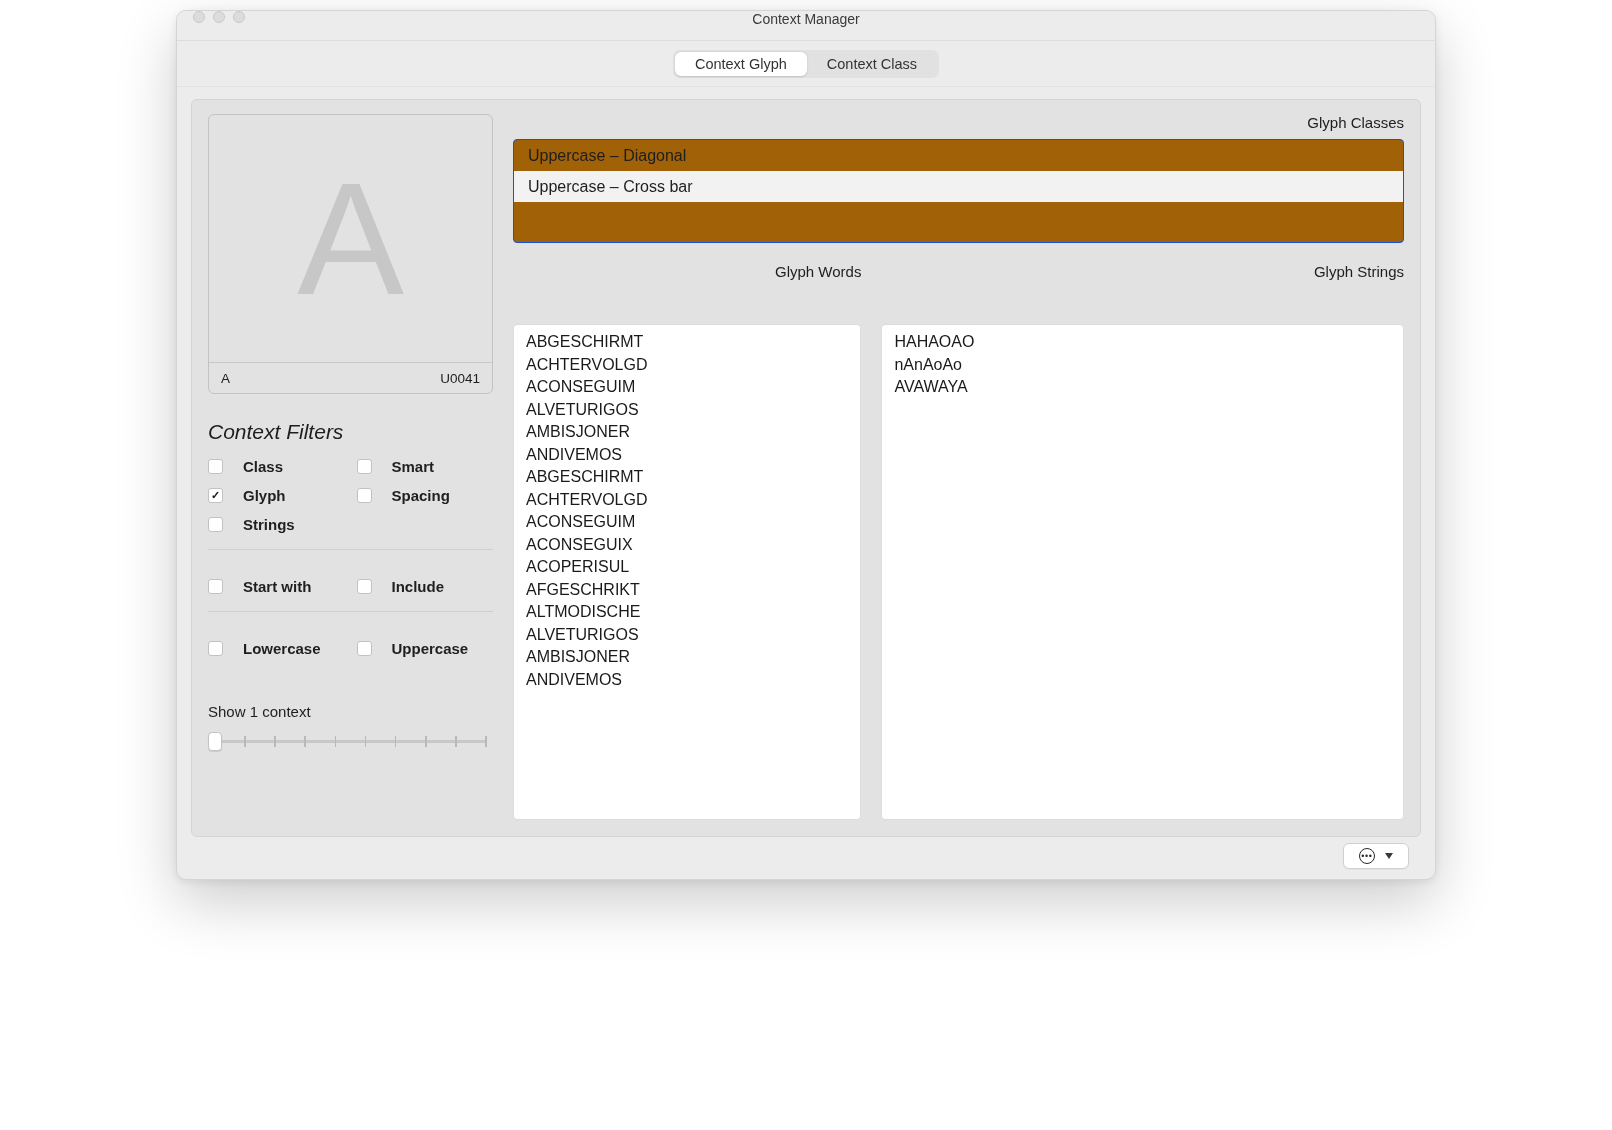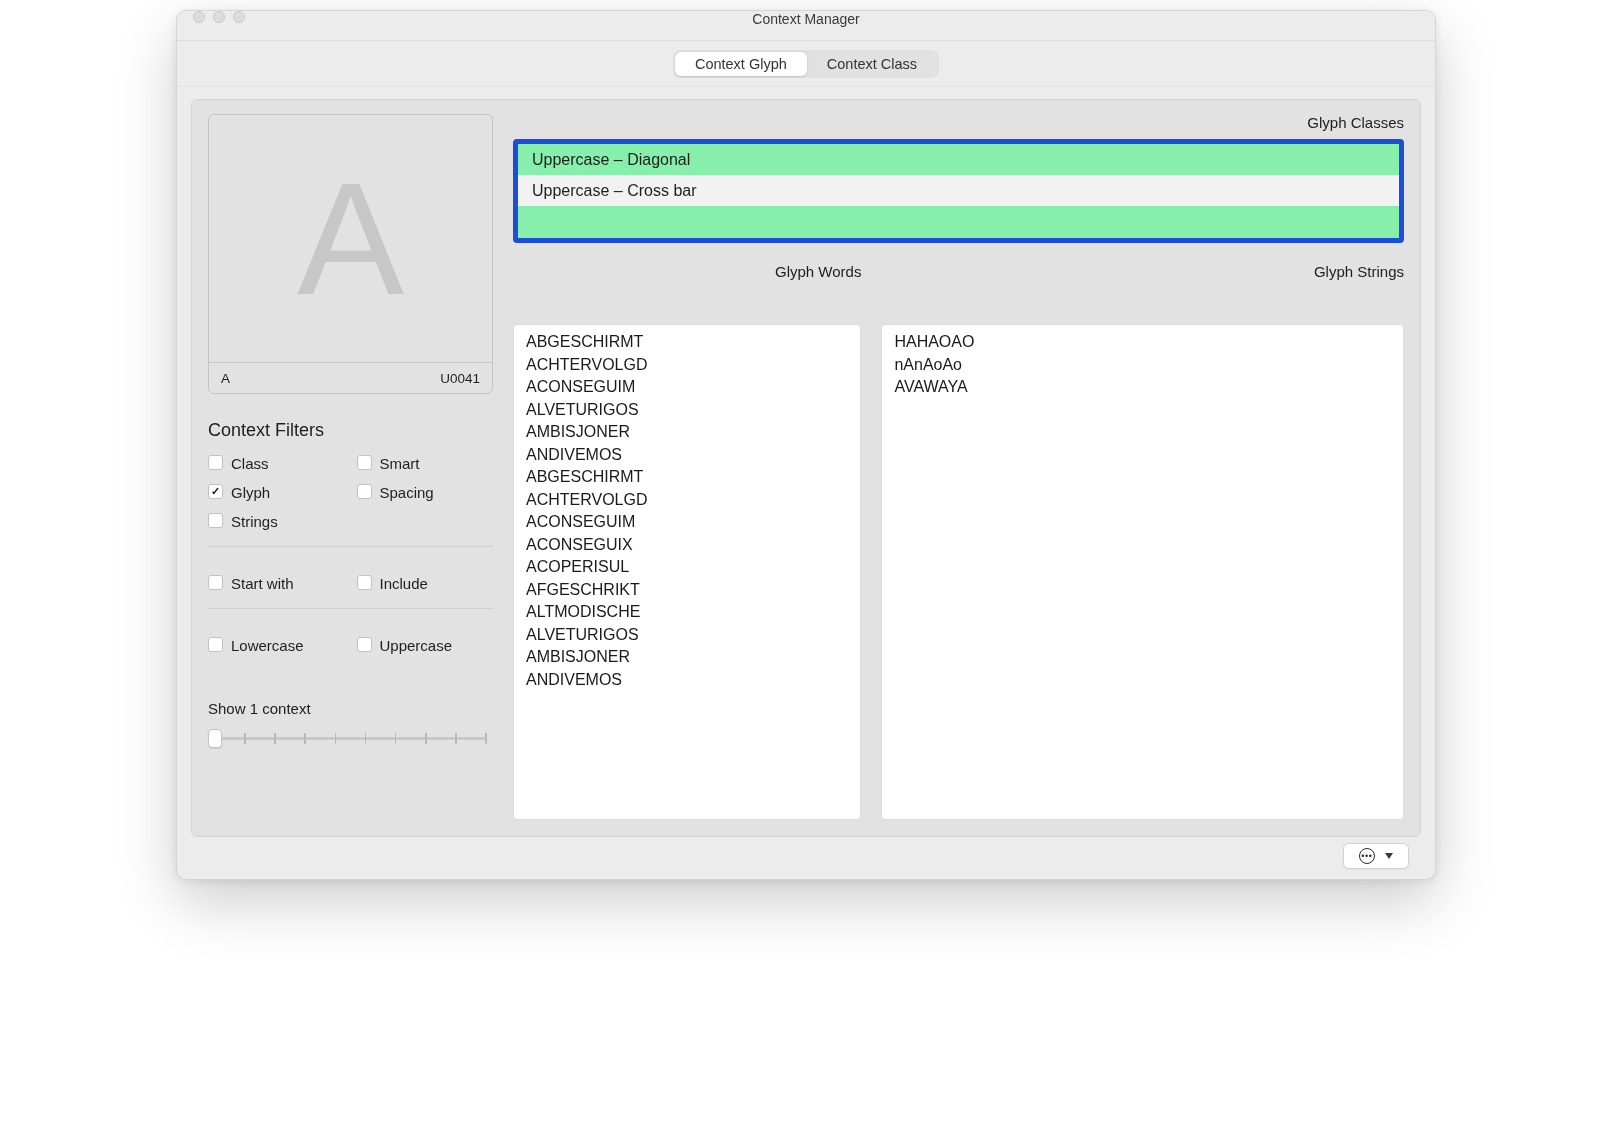--- a/index.html
+++ b/index.html
@@ -126,42 +126,44 @@
     height: 30px;
     display: flex;
     align-items: center;
     justify-content: space-between;
     padding: 0 12px;
     font-size: 13.5px;
     color: #1f1f1f;
   }
   .filters-title {
     margin-top: 26px;
-    font-size: 18px;
+    font-size: 21px;
     color: #1e1e1e;
+    font-style: italic;
   }
   .filtergrid {
     margin-top: 14px;
     display: grid;
     grid-template-columns: 1fr 1fr;
     column-gap: 12px;
     row-gap: 12px;
   }
   .divider {
     border: none;
     border-top: 1px solid #cfcfcf;
     margin: 16px 0 14px 0;
   }
   .chk {
     display: flex;
-    align-items: flex-start;
-    gap: 8px;
+    align-items: center;
+    gap: 20px;
     font-size: 15px;
     color: #1f1f1f;
     cursor: default;
+    font-weight: bold;
   }
   .chk .box {
     width: 15px; height: 15px;
     border-radius: 3px;
     background: #fff;
     border: 1px solid #c2c2c2;
     display: flex;
     align-items: center;
     justify-content: center;
     font-size: 11px;
@@ -213,22 +215,22 @@
     flex-direction: column;
     min-width: 0;
   }
   .section-title {
     font-size: 15px;
     color: #1e1e1e;
     margin-bottom: 8px;
     text-align: right;
   }
   .classlist {
-    background: #86efac;
-    border: 5px solid #1d4ed8;
+    background: #a16207;
+    border: 1px solid #1d4ed8;
     border-radius: 4px;
     height: 104px;
     overflow: hidden;
   }
   .classrow {
     height: 31px;
     display: flex;
     align-items: center;
     padding: 0 14px;
     font-size: 16px;

